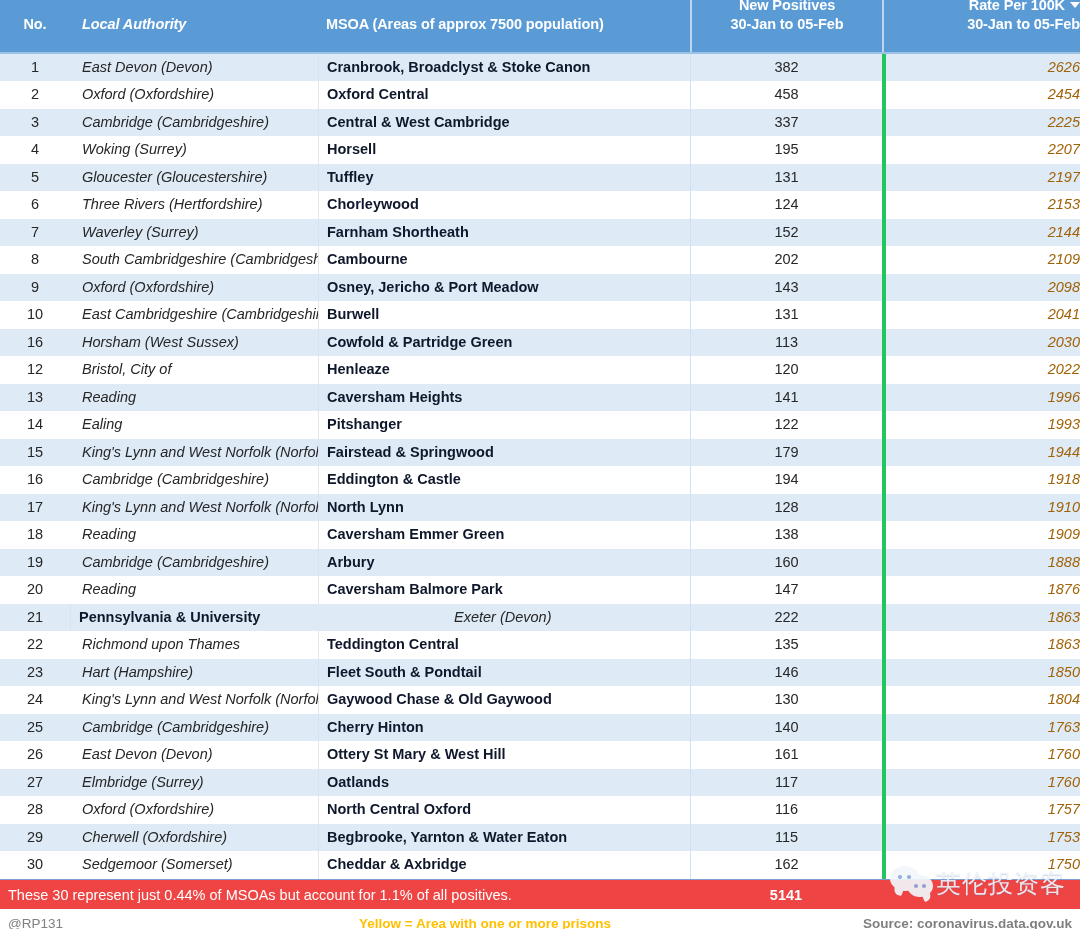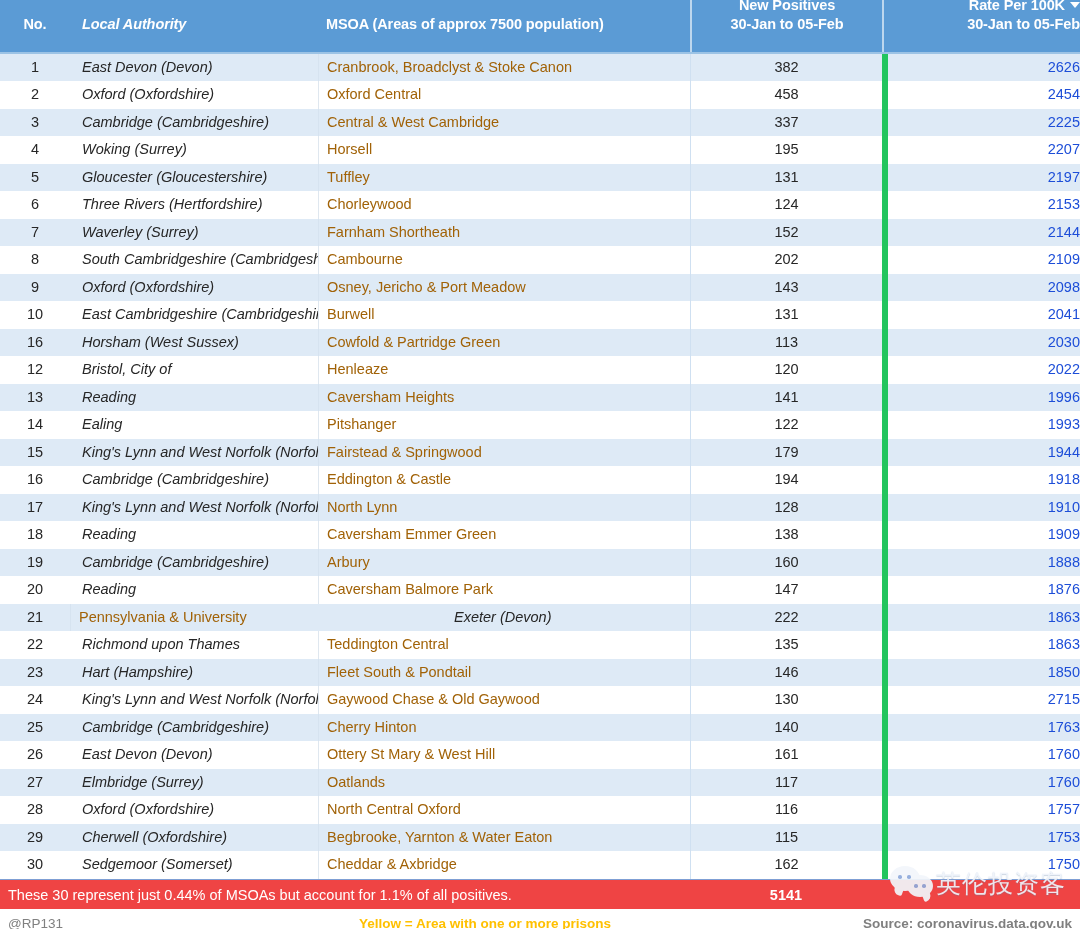--- a/index.html
+++ b/index.html
@@ -73,26 +73,26 @@
 
   .row .cell {
     height: 27.5px;
     overflow: hidden;
     white-space: nowrap;
     text-overflow: clip;
   }
   .row .c-no   { color: #262626; }
   .row .c-la   { color: #262626; }
   .row .c-msoa {
-    color: #a16207;
-    font-weight: normal;
+    color: #0f172a;
+    font-weight: bold;
     border-left: 1px solid #d6e3f0;
   }
   .row .c-new  { color: #262626; border-left: 1px solid #cfe0f1; }
-  .row .c-rate { color: #1d4ed8; border-left: 6px solid #22c55e; }
+  .row .c-rate { color: #a16207; border-left: 4px solid #22c55e; font-style: italic; }
 
   .row.even .c-msoa { border-left: 1px solid #dfe7ef; }
 
   
   #summary {
     display: flex;
     height: 30px;
     align-items: center;
     background: #ef4444;
     color: #ffffff;
@@ -374,21 +374,21 @@
         <div class="cell c-la">Hart (Hampshire)</div>
         <div class="cell c-msoa">Fleet South &amp; Pondtail</div>
         <div class="cell c-new">146</div>
         <div class="cell c-rate">1850</div>
       </div>
       <div class="row even">
         <div class="cell c-no">24</div>
         <div class="cell c-la">King's Lynn and West Norfolk (Norfolk)</div>
         <div class="cell c-msoa">Gaywood Chase &amp; Old Gaywood</div>
         <div class="cell c-new">130</div>
-        <div class="cell c-rate">2715</div>
+        <div class="cell c-rate">1804</div>
       </div>
       <div class="row odd">
         <div class="cell c-no">25</div>
         <div class="cell c-la">Cambridge (Cambridgeshire)</div>
         <div class="cell c-msoa">Cherry Hinton</div>
         <div class="cell c-new">140</div>
         <div class="cell c-rate">1763</div>
       </div>
       <div class="row even">
         <div class="cell c-no">26</div>

